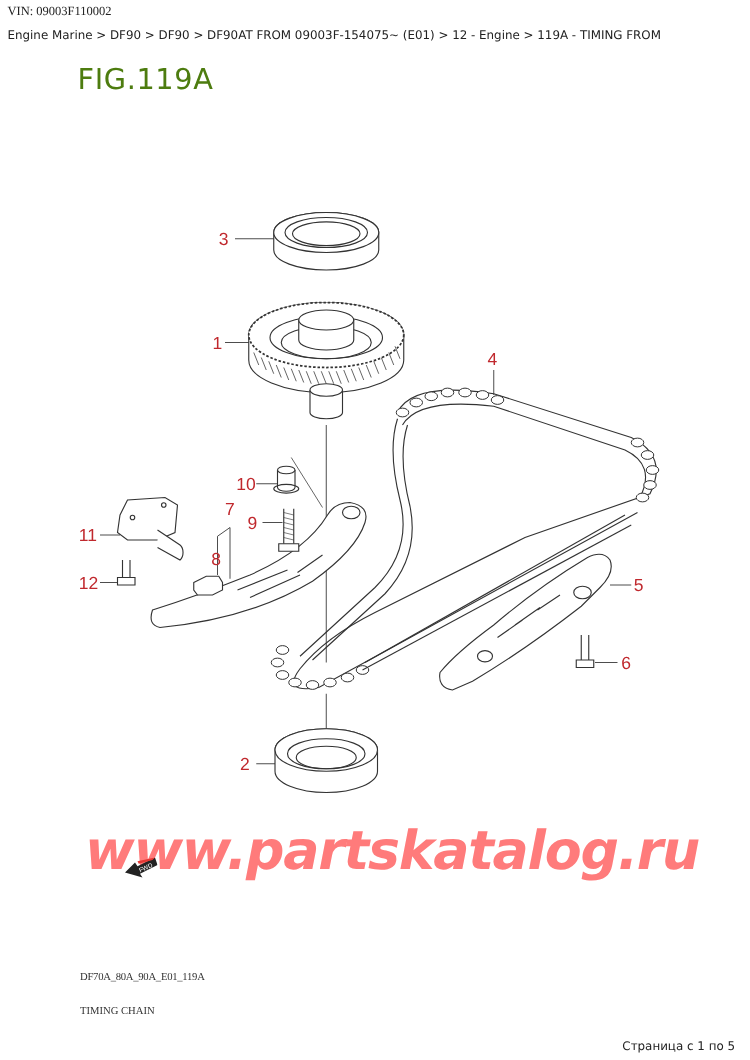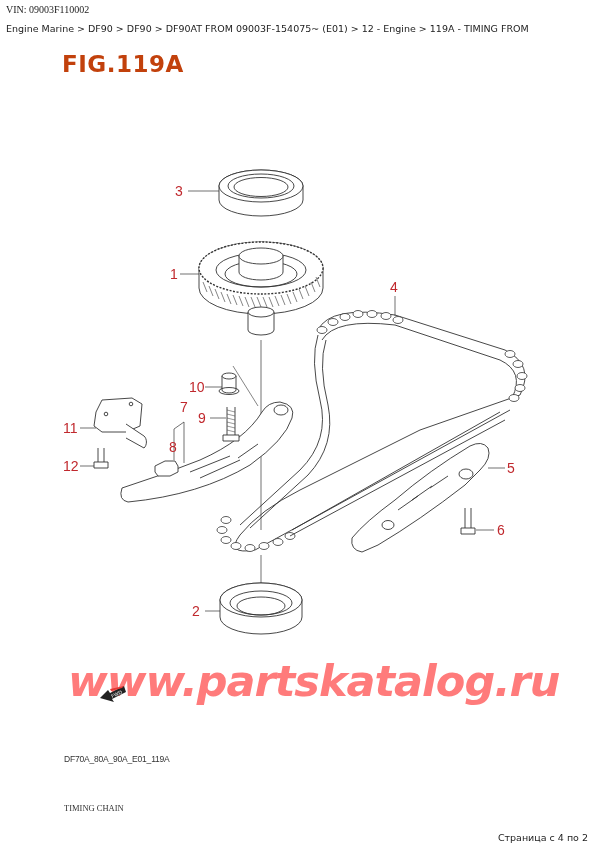--- a/index.html
+++ b/index.html
@@ -1,30 +1,30 @@
 <!DOCTYPE html>
 <html><head>
   <meta charset="utf-8">
   <style>
     html, body { margin: 0; padding: 0; background: #ffffff; }
     body { width: 600px; height: 848px; position: relative; overflow: hidden;
            font-family: "DejaVu Sans", sans-serif; color: #222; }
     .vin { position: absolute; left: 6px; top: 4px; font-size: 10px; color: #222; font-family: Liberation Serif, serif; }
     .breadcrumb { position: absolute; left: 6px; top: 23px; font-size: 9.5px; color: #222; white-space: nowrap; }
     .breadcrumb span.sep { margin: 0 3px; }
-    .fig-title { position: absolute; left: 62px; top: 51px; font-size: 23px; font-weight: bold;
-                 color: #c2410c; letter-spacing: 0.5px; }
+    .fig-title { position: absolute; left: 62px; top: 51px; font-size: 23px; font-weight: normal;
+                 color: #4d7c0f; letter-spacing: 0.5px; }
     .diagram { position: absolute; left: 0; top: 0; width: 600px; height: 848px; }
     .callout { font-family: "Liberation Sans", sans-serif; font-size: 14px; fill: #c0282d; }
     .watermark { position: absolute; left: 68px; top: 656px; font-family: "DejaVu Sans", sans-serif;
                  font-size: 43px; font-weight: bold; font-style: italic; color: #ff7b7b;
                  letter-spacing: -1px; white-space: nowrap; }
     .fwd { position: absolute; left: 100px; top: 686px; width: 26px; height: 18px; }
-    .footer-code { position: absolute; left: 64px; top: 754px; font-size: 8.5px; color: #333;
-                   font-family: Liberation Sans, sans-serif; letter-spacing: -0.2px; text-align: right; }
+    .footer-code { position: absolute; left: 64px; top: 776px; font-size: 8.5px; color: #333;
+                   font-family: Liberation Serif, serif; letter-spacing: -0.2px; text-align: right; }
     .footer-name { position: absolute; left: 64px; top: 803px; font-size: 8.5px; color: #333;
                    font-family: Liberation Serif, serif; }
     .pager { position: absolute; right: 12px; top: 832px; font-size: 9.5px; color: #222; }
   </style>
 </head>
 <body>
 
 <div class="vin">VIN: 09003F110002</div>
 
 <div class="breadcrumb">
@@ -177,13 +177,13 @@
 <div class="watermark">www.partskatalog.ru</div>
 
 <svg class="fwd" viewBox="0 0 26 18" xmlns="http://www.w3.org/2000/svg">
   <polygon points="0,12 8,4 10,7 24,0 26,6 12,13 14,16" fill="#222"></polygon>
   <polygon points="10,3 24,0 22,2 11,5" fill="#e53935"></polygon>
   <text x="11" y="11" font-size="5" fill="#fff" font-family="Liberation Sans, sans-serif" transform="rotate(-25 14 9)">FWD</text>
 </svg>
 
 <div class="footer-code">DF70A_80A_90A_E01_119A</div>
 <div class="footer-name">TIMING CHAIN</div>
-<div class="pager">Страница с 4 по 2</div>
+<div class="pager">Страница с 1 по 5</div>
 
 </body></html>

